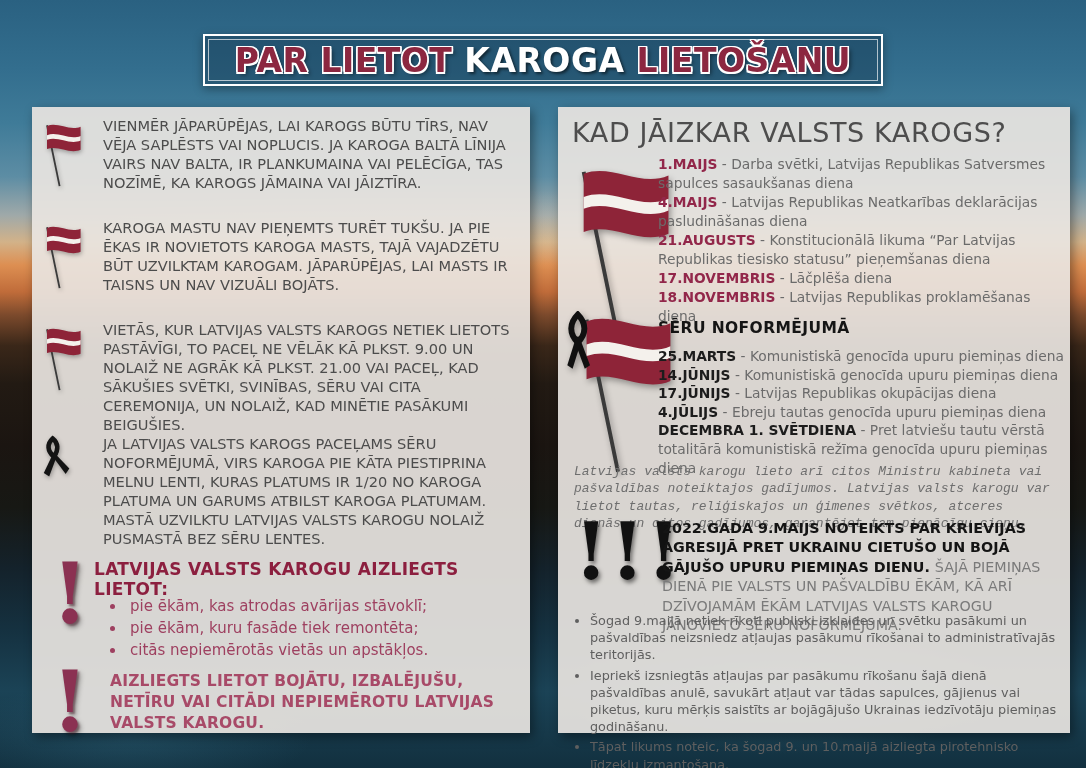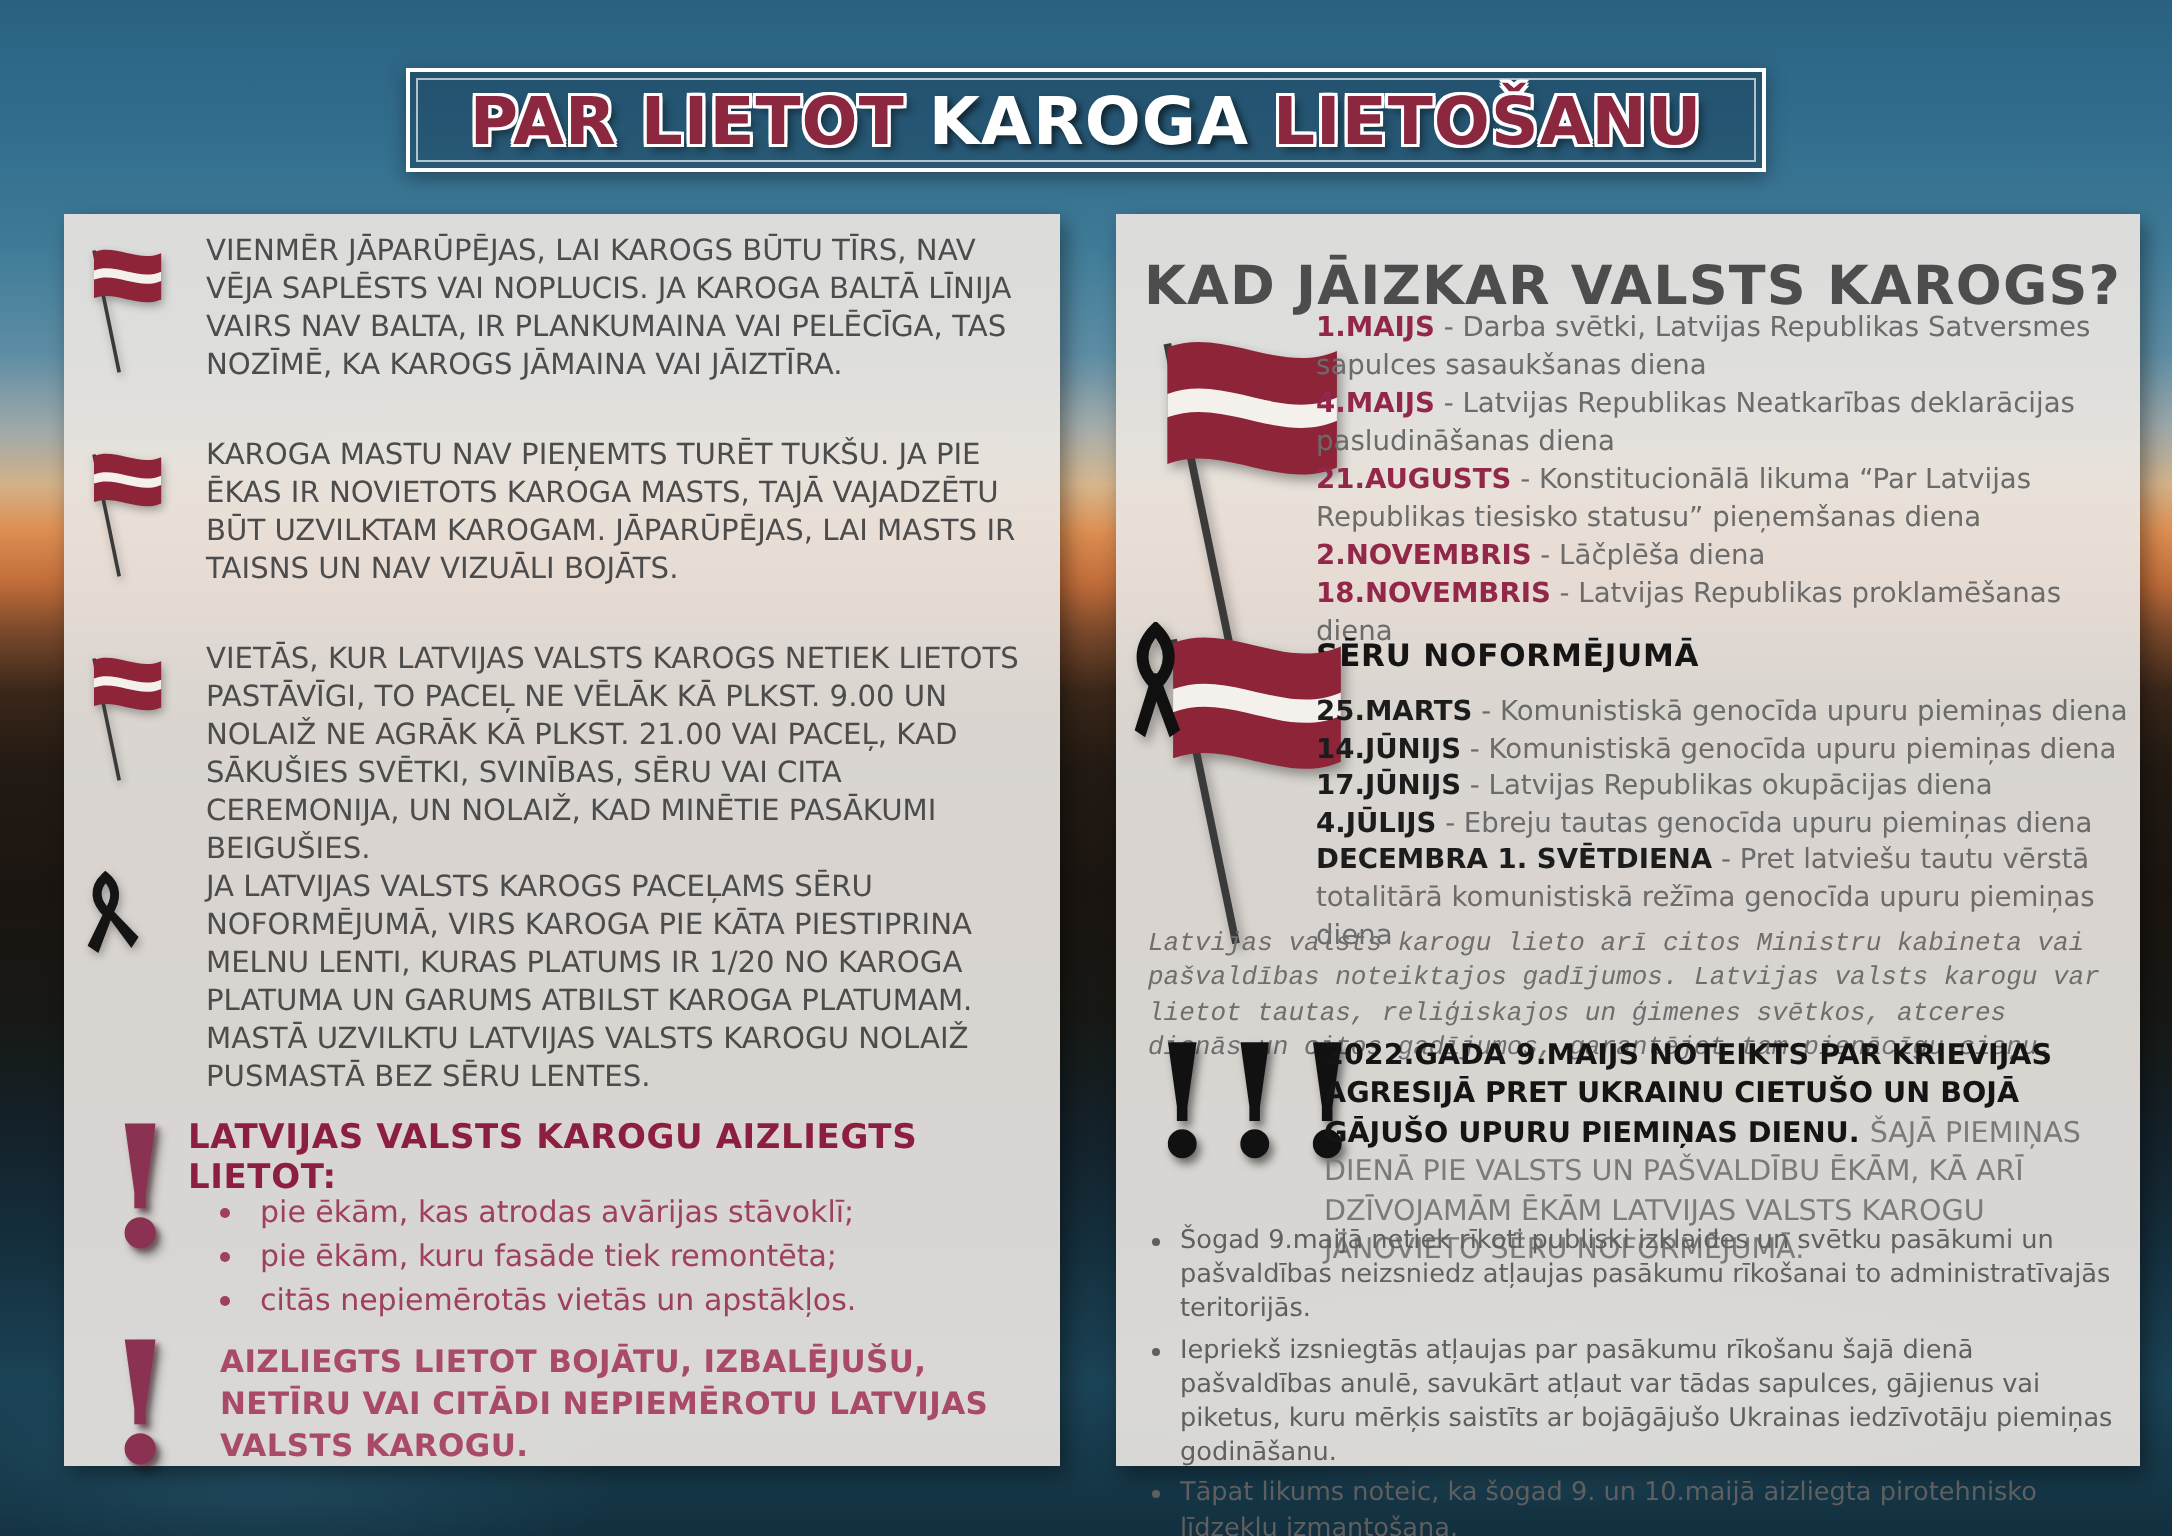--- a/index.html
+++ b/index.html
@@ -64,22 +64,22 @@
     position:absolute;left:78px;right:12px;top:489px;margin:0;padding:0 0 0 16px;
     color:#9e4060;font-size:15px;line-height:1.45;
   }
   .prohib-list li{padding-left:4px;}
   .warn-text{
     position:absolute;left:78px;right:10px;top:564px;
     font-size:15.5px;font-weight:bold;color:#a84a68;line-height:1.35;letter-spacing:.2px;
   }
   
   .r-head{
-    position:absolute;left:14px;top:10px;font-size:27px;font-weight:bold;
-    color:#4d4d4d;letter-spacing:.6px;margin-top:11px;
+    position:absolute;left:14px;top:10px;font-size:27px;font-weight:normal;
+    color:#4d4d4d;letter-spacing:.6px;
   }
   .bigflag{position:absolute;filter:drop-shadow(2px 3px 3px rgba(0,0,0,.35));}
   .datelist{position:absolute;font-size:13.8px;line-height:19px;color:#6b6b6b;}
   .datelist .d{font-weight:bold;color:#92274a;}
   .datelist.mourn .d{color:#1c1c1c;}
   .mourn-head{
     position:absolute;left:100px;top:212px;font-size:15.5px;font-weight:bold;color:#151515;letter-spacing:.4px;
   }
   .note{
     position:absolute;left:16px;right:14px;top:356px;
@@ -179,21 +179,21 @@
       <line x1="10" y1="5" x2="28" y2="92" stroke="#3a3a3a" stroke-width="2.2"></line>
       <path d="M10,6 C26,0 42,14 58,7 L58,40 C42,47 26,33 10,39 Z" fill="#8e2438"></path>
       <path d="M10,19.2 C26,13.2 42,27.2 58,20.2 L58,26.8 C42,33.8 26,19.8 10,25.8 Z" fill="#f4f1ec"></path>
     </svg>
   </span>
 
   <div class="datelist" style="left:100px;right:10px;top:48px;">
     <div><span class="d">1.MAIJS</span><span> - Darba svētki, Latvijas Republikas Satversmes sapulces sasaukšanas diena</span></div>
     <div><span class="d">4.MAIJS</span><span> - Latvijas Republikas Neatkarības deklarācijas pasludināšanas diena</span></div>
     <div><span class="d">21.AUGUSTS</span><span> - Konstitucionālā likuma “Par Latvijas Republikas tiesisko statusu” pieņemšanas diena</span></div>
-    <div><span class="d">2.NOVEMBRIS</span><span> - Lāčplēša diena</span></div>
+    <div><span class="d">17.NOVEMBRIS</span><span> - Lāčplēša diena</span></div>
     <div><span class="d">18.NOVEMBRIS</span><span> - Latvijas Republikas proklamēšanas diena</span></div>
   </div>
 
   <div class="mourn-head">SĒRU NOFORMĒJUMĀ</div>
 
   <span class="bigflag" style="left:4px;top:204px;">
     <svg viewBox="0 0 64 95" width="112" height="166">
       <line x1="14" y1="5" x2="32" y2="92" stroke="#3a3a3a" stroke-width="2.2"></line>
       <path d="M14,6 C30,0 46,14 62,7 L62,40 C46,47 30,33 14,39 Z" fill="#8e2438"></path>
       <path d="M14,19.2 C30,13.2 46,27.2 62,20.2 L62,26.8 C46,33.8 30,19.8 14,25.8 Z" fill="#f4f1ec"></path>

